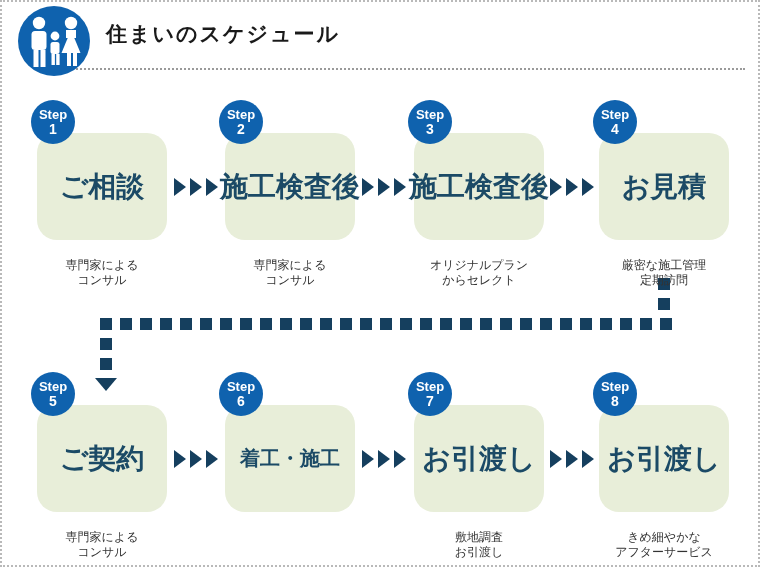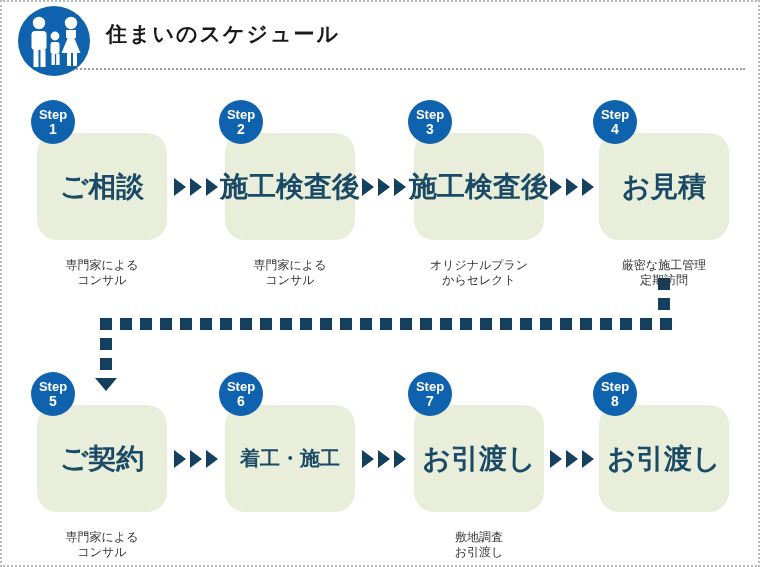--- a/index.html
+++ b/index.html
@@ -198,20 +198,23 @@
   </div>
 
   <div class="step s8" style="left:597px;top:403px;">
     <div class="badge">
       <span class="badge-step">Step</span>
       <span class="badge-num">8</span>
     </div>
     <div class="box">
       <span class="box-label">お引渡し</span>
     </div>
+    <div class="desc">
+      <span>きめ細やかな</span><br><span>アフターサービス</span>
+    </div>
   </div>
 
   <div class="arrows" style="left:172px;top:448px;">
       <i></i>
       <i></i>
       <i></i>
     </div>
   <div class="arrows" style="left:360px;top:448px;">
       <i></i>
       <i></i>

